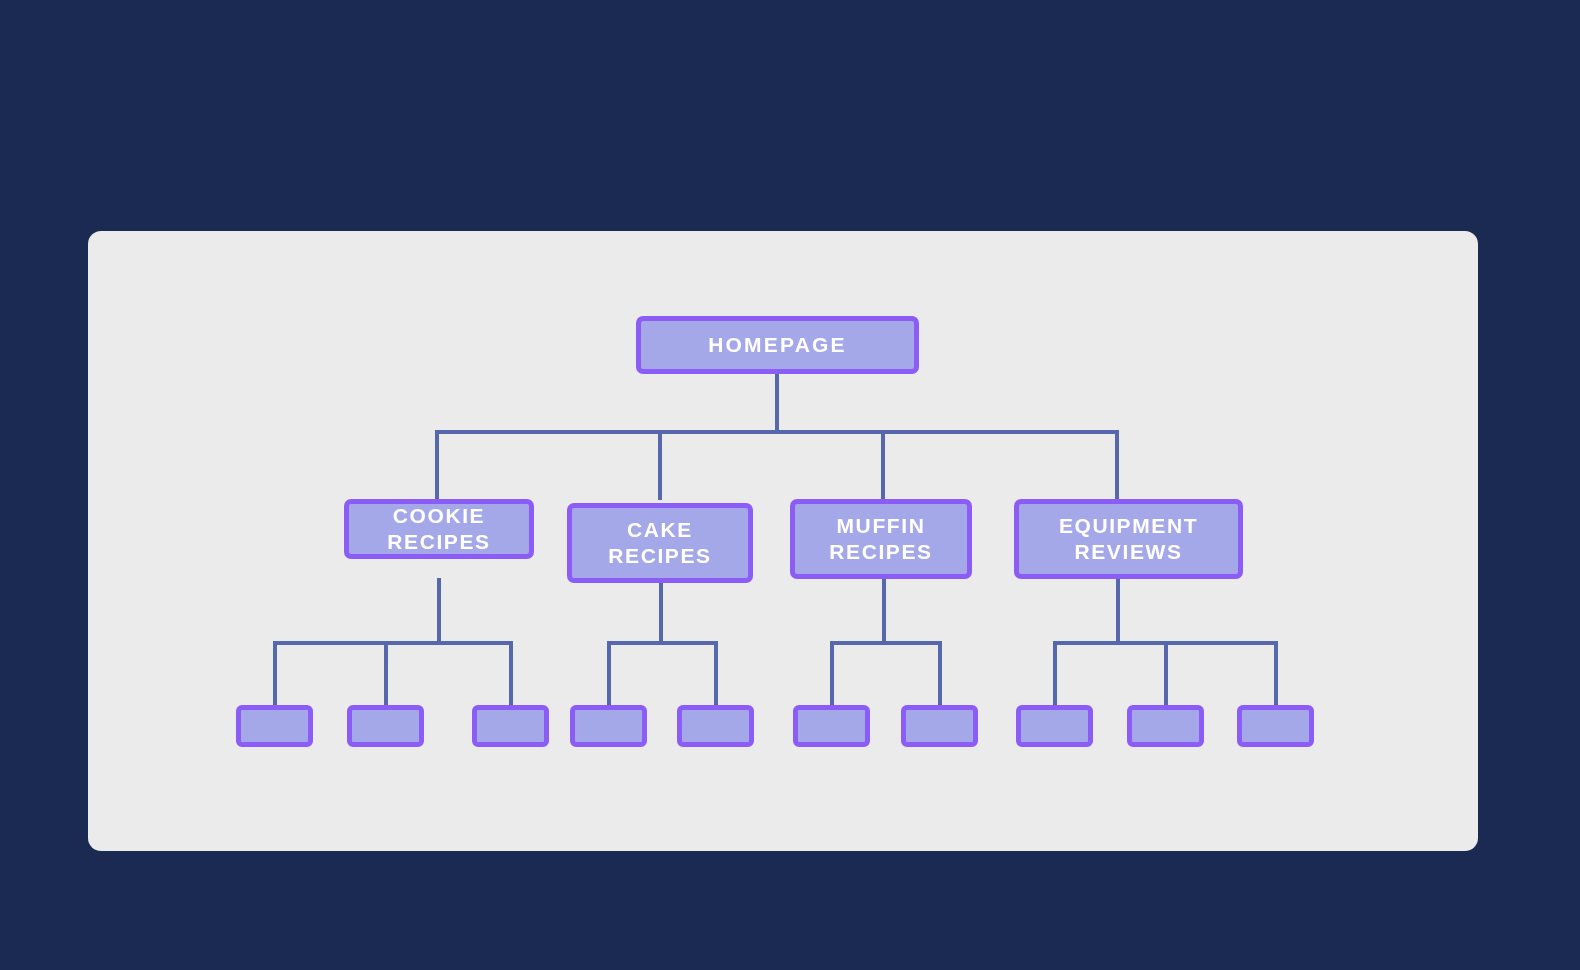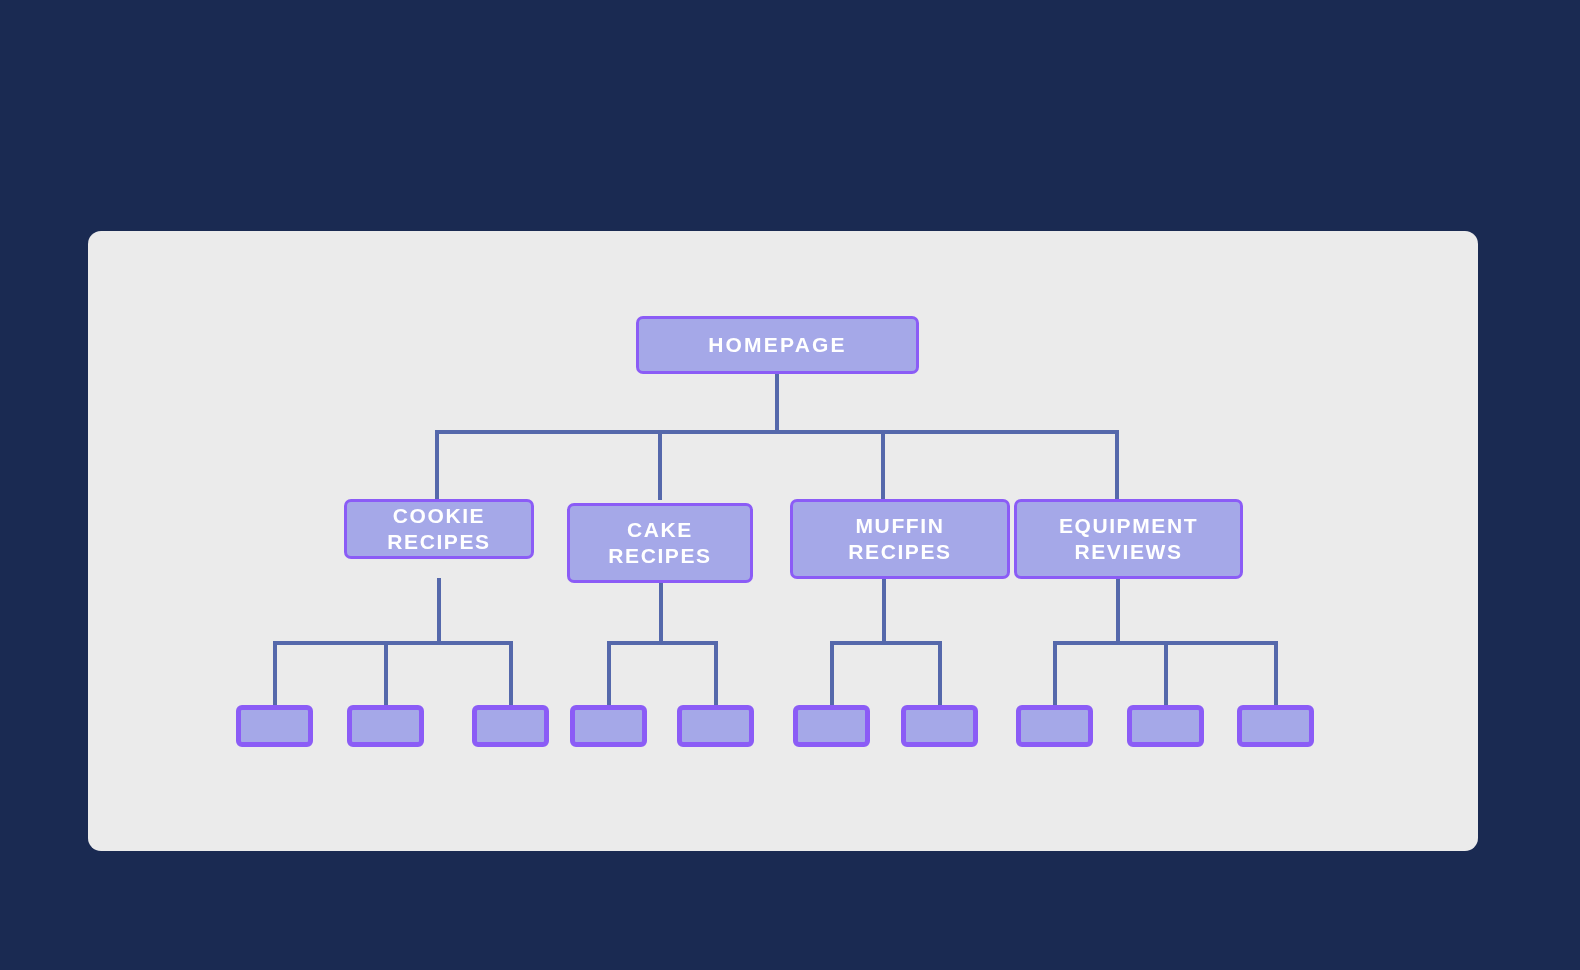--- a/index.html
+++ b/index.html
@@ -43,21 +43,21 @@
     position: absolute;
     left: 0;
     top: 0;
     width: 1390px;
     height: 620px;
   }
   .node {
     position: absolute;
     box-sizing: border-box;
     background: #a5a8e8;
-    border: 3px solid #8b5cf6;
+    border: 5px solid #8b5cf6;
     border-radius: 7px;
     display: flex;
     align-items: center;
     justify-content: center;
     color: #ffffff;
     text-align: center;
     line-height: 1.22;
     letter-spacing: 1.6px;
     font-weight: bold;
   }
@@ -130,21 +130,21 @@
       <div class="node level2" style="left:256px; top:268px; width:190px; height:60px;">
         <span class="node-label">COOKIE
 RECIPES</span>
       </div>
 
       <div class="node level2" style="left:479px; top:272px; width:186px; height:80px;">
         <span class="node-label">CAKE
 RECIPES</span>
       </div>
 
-      <div class="node level2" style="left:702px; top:268px; width:220px; height:80px;">
+      <div class="node level2" style="left:702px; top:268px; width:182px; height:80px;">
         <span class="node-label">MUFFIN
 RECIPES</span>
       </div>
 
       <div class="node level2" style="left:926px; top:268px; width:229px; height:80px;">
         <span class="node-label">EQUIPMENT
 REVIEWS</span>
       </div>
 
       <div class="node leaf" style="left:148px; top:474px; width:77px; height:42px;">

